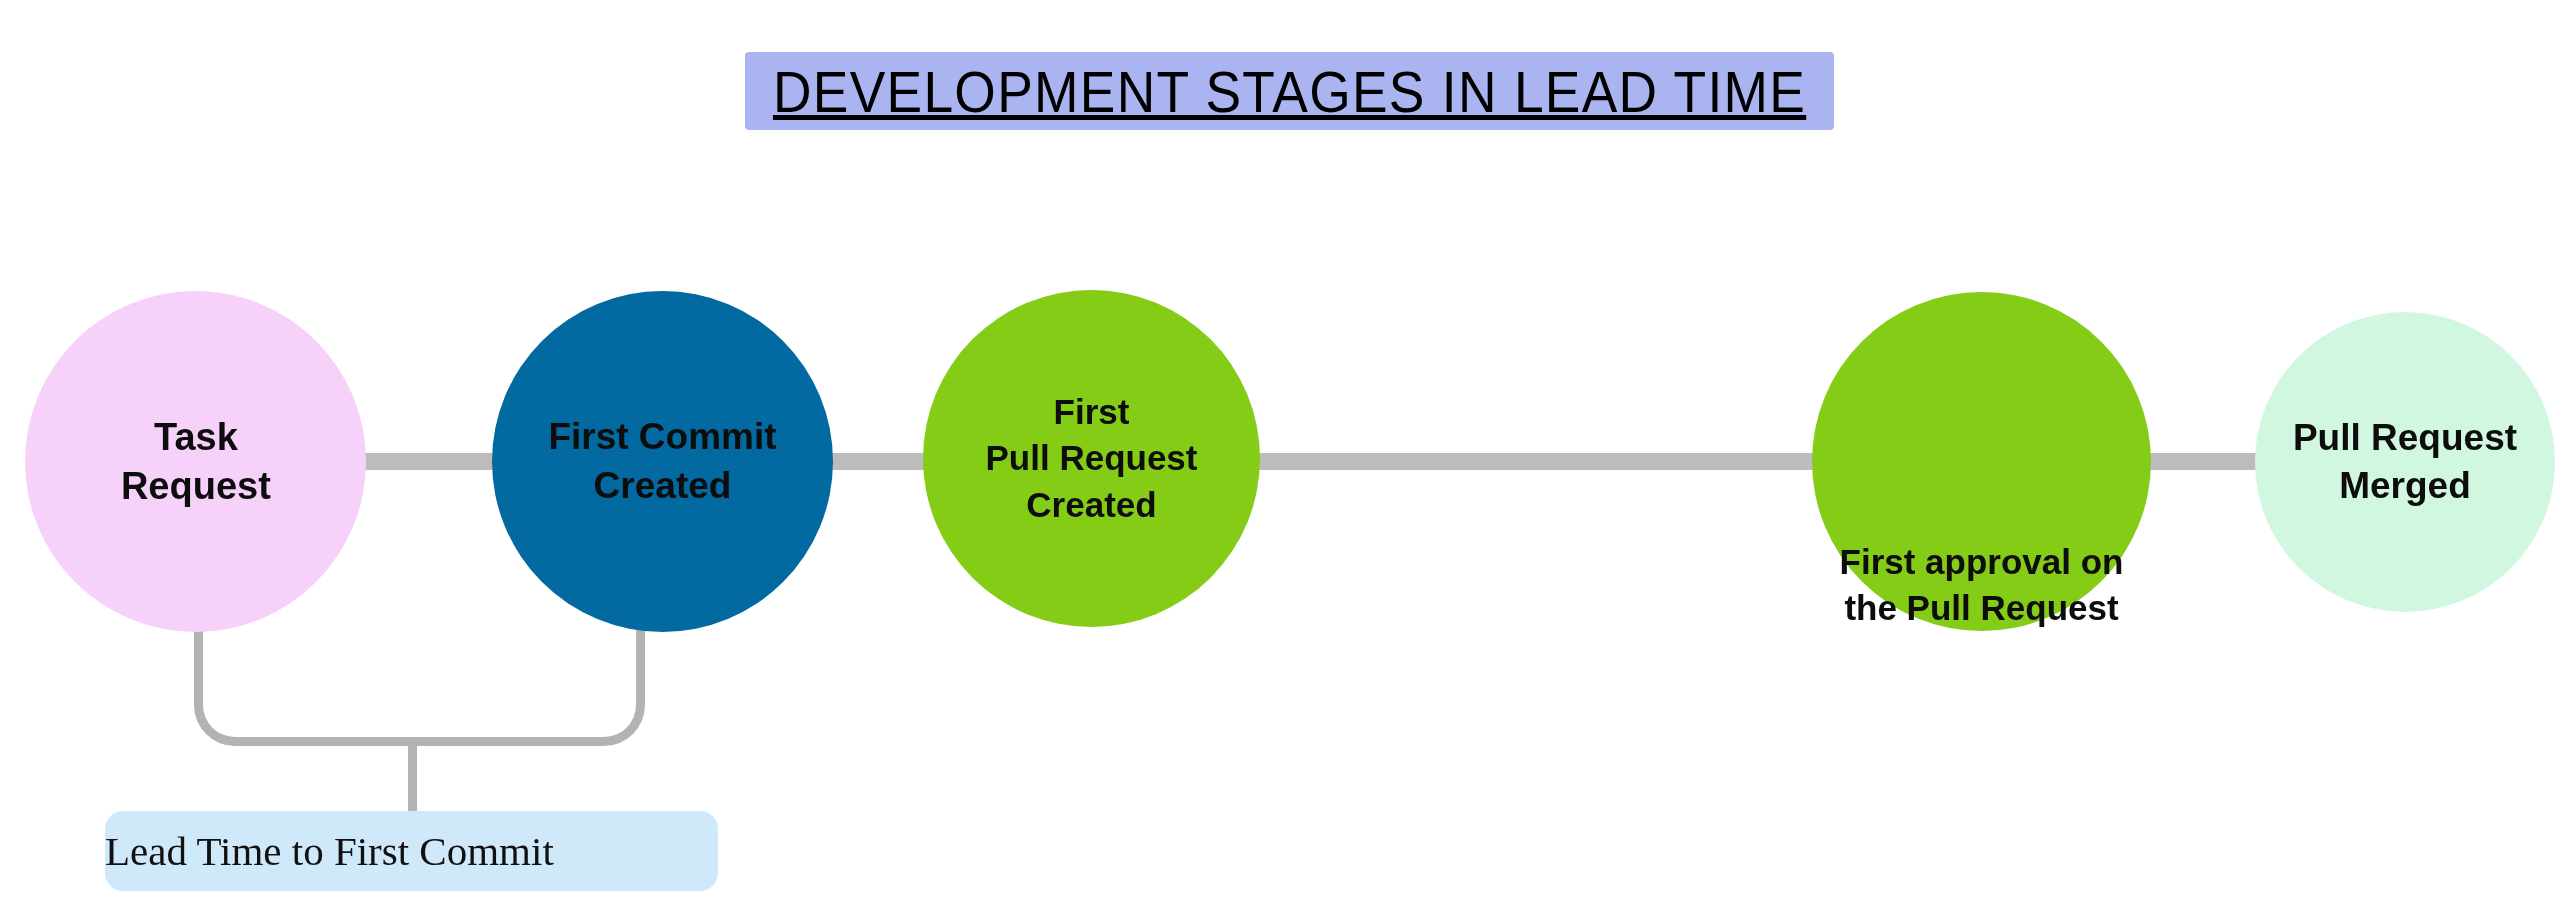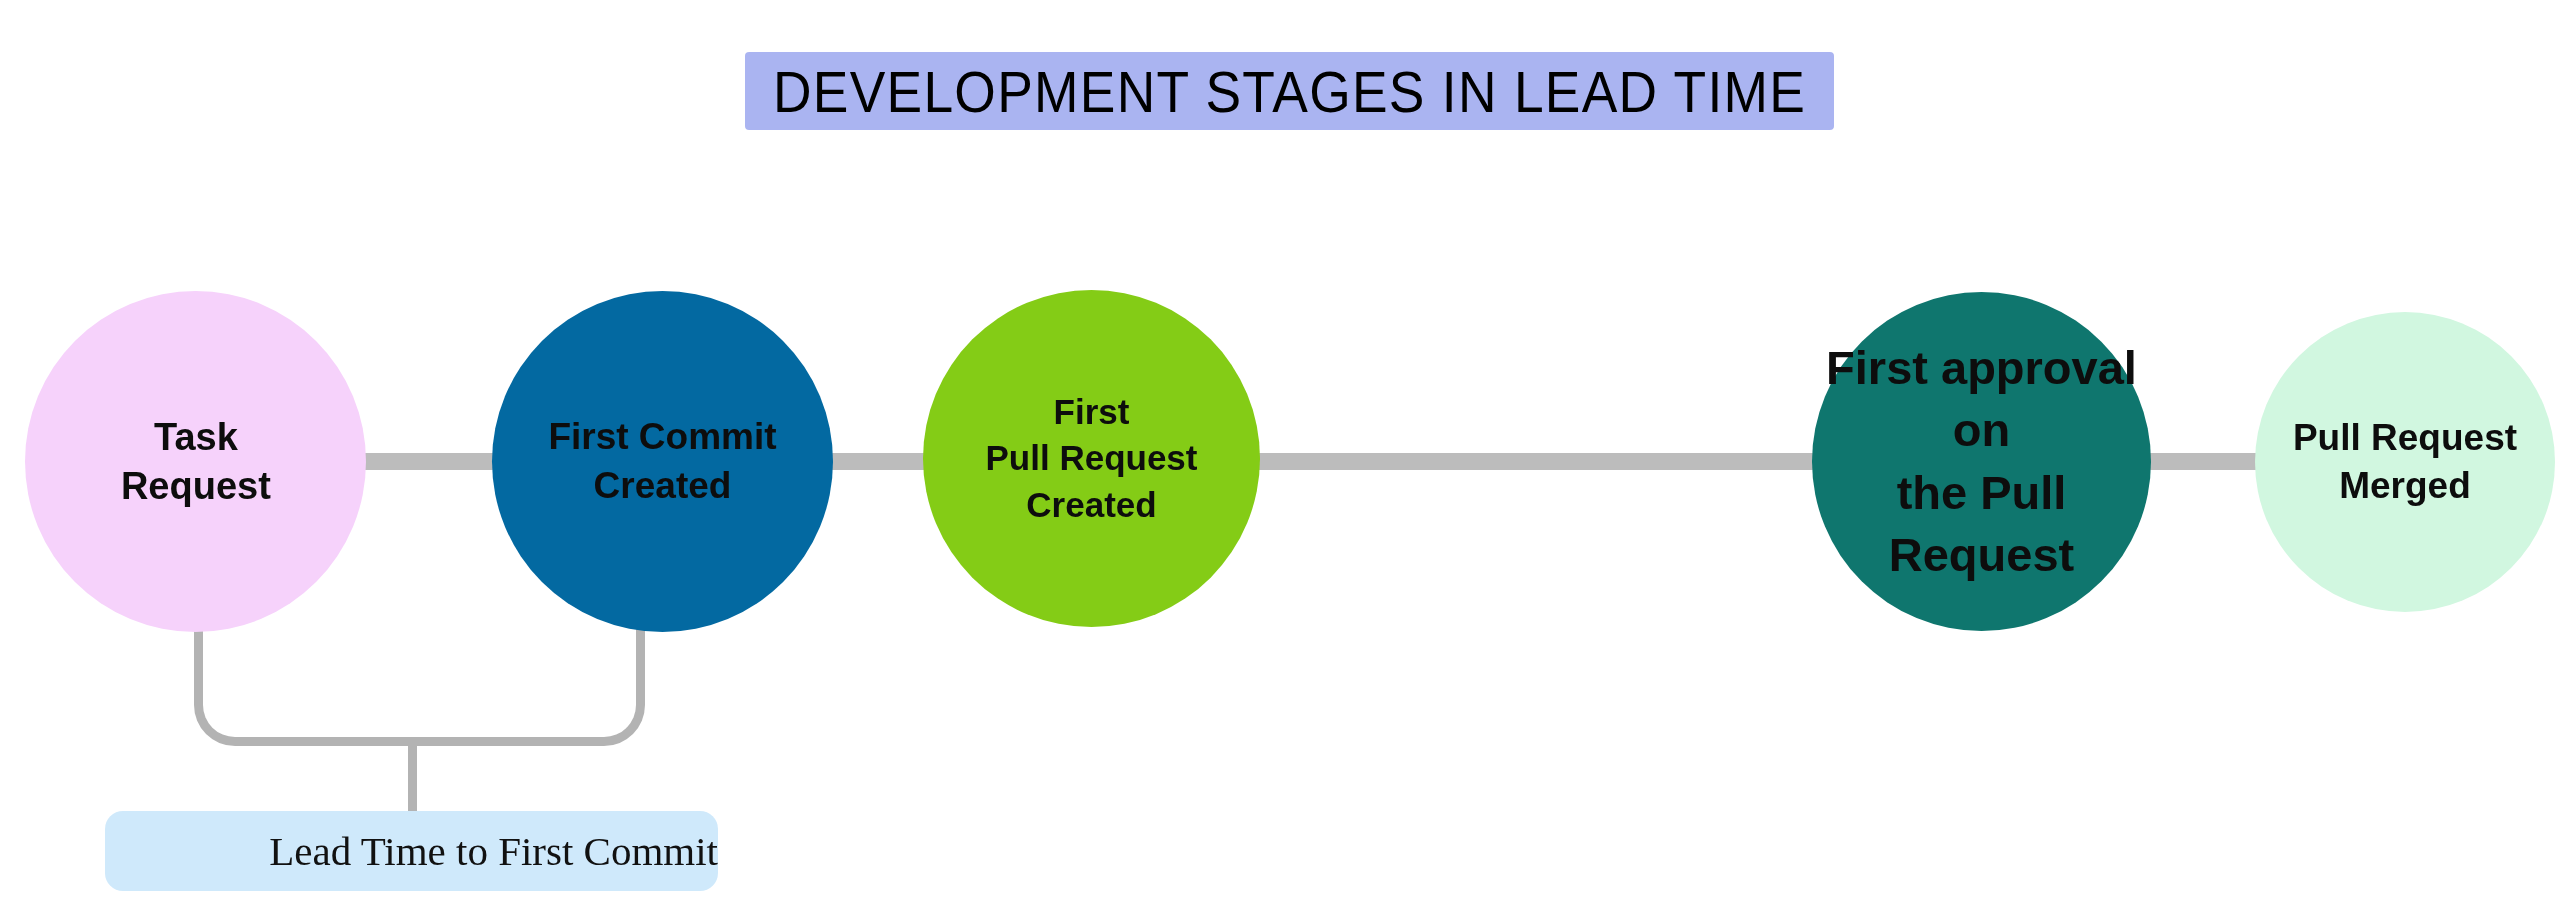--- a/index.html
+++ b/index.html
@@ -14,20 +14,21 @@
 
   
   .banner {
     position: absolute;
     left: 745px; top: 52px;
     width: 1089px; height: 78px;
     background: #aab4f1;
     border-radius: 4.1px;
     display: flex; align-items: center; justify-content: center;
     z-index: 3;
+    text-decoration: underline;
   }
   .banner .banner-text {
     font-size: 58px;
     color: #000000;
     letter-spacing: 1.4px;
     white-space: nowrap;
     transform: scaleX(0.92);
   }
 
   
@@ -47,21 +48,21 @@
     text-align: center;
     font-weight: bold;
     color: #0d0d0d;
     z-index: 2;
   }
   .circle .stage-label { white-space: pre-line; text-align: center; }
   .c1 { left: 25.4px;   top: 291px; width: 341px; height: 341px; background: #f6d2fb; font-size: 38px; line-height: 1.27; }
   .c2 { left: 492px;  top: 291px; width: 341px; height: 341px; background: #0369a1; font-size: 37px; line-height: 1.3; }
   .c3 { left: 923px; top: 290px; width: 337px; height: 337px; background: #84cc16; font-size: 35px; line-height: 1.32; }
   .c4 { left: 1369px; top: 293px; width: 337px; height: 337px; background: #cbe9fc; font-size: 35px; line-height: 1.32; }
-  .c5 { left: 1812px; top: 292px; width: 339px; height: 339px; background: #0f766e; font-size: 47px; line-height: 1.32; }
+  .c5 { left: 1812px; top: 292px; width: 339px; height: 339px; background: #84cc16; font-size: 35px; line-height: 1.32; align-items: flex-end; }
   .c6 { left: 2255px; top: 312px; width: 300px; height: 300px; background: #d1f7e0; font-size: 37px; line-height: 1.3; }
 
   
   .bracket {
     position: absolute;
     left: 194px; top: 622px;
     width: 451px; height: 124px;
     box-sizing: border-box;
     border-left: 9px solid #b3b3b3;
     border-right: 9px solid #b3b3b3;
@@ -78,21 +79,21 @@
     z-index: 1;
   }
 
   
   .lead-label {
     position: absolute;
     left: 105px; top: 811px;
     width: 613px; height: 80px;
     background: #cfe9fb;
     border-radius: 18px;
-    display: flex; align-items: center; justify-content: flex-end;
+    display: flex; align-items: center; justify-content: flex-start;
     z-index: 2;
   }
   .lead-label .lead-text {
     font-family: cursive;
     font-size: 41px;
     color: #111111;
     white-space: nowrap;
   }
 </style>
 </head>

